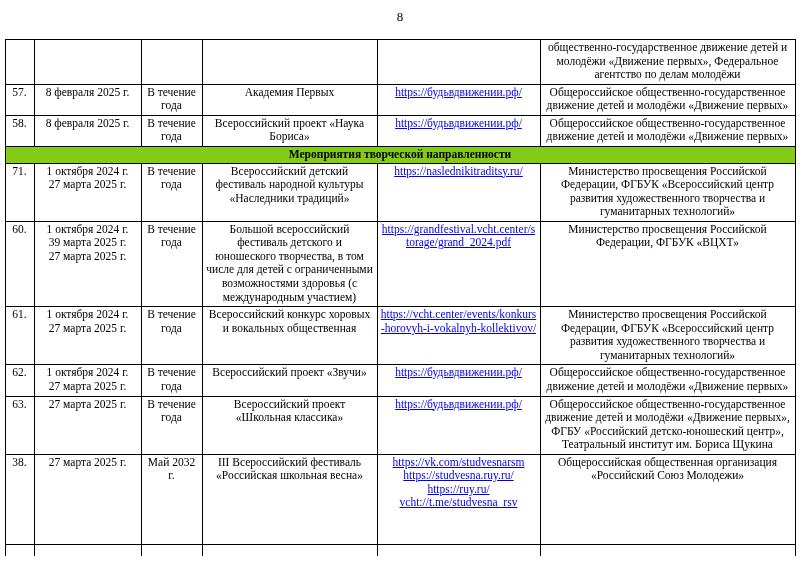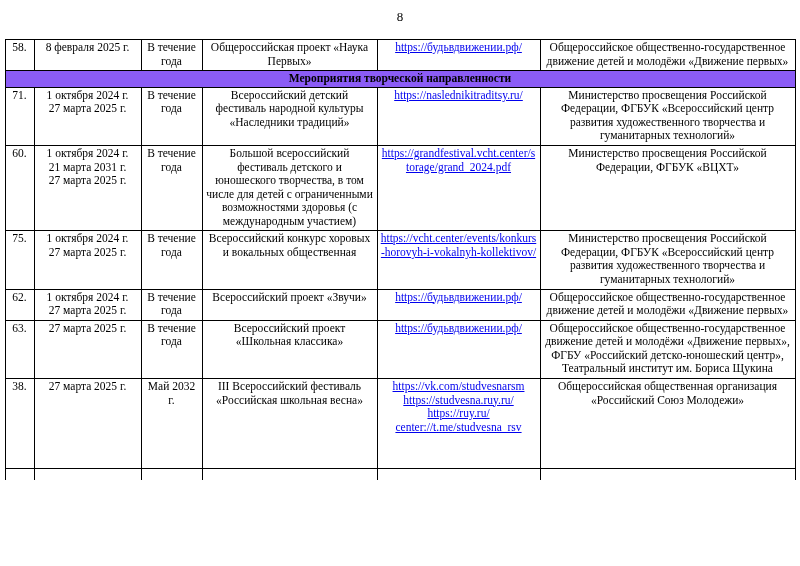--- a/index.html
+++ b/index.html
@@ -39,21 +39,21 @@
     word-wrap: break-word;
     overflow-wrap: break-word;
   }
   td.col-num   { width: 22px; }
   td.col-date  { width: 100px; }
   td.col-dur   { width: 54px; }
   td.col-name  { width: 168px; }
   td.col-link  { width: 156px; }
   td.col-org   { width: 248px; }
   tr.section-row td {
-    background: #8b5cf6;
+    background: #84cc16;
     font-weight: bold;
     padding: 1px 3px;
   }
   a.doc-link {
     color: #0000ee;
     text-decoration: underline;
     word-break: break-all;
   }
   .date-line { display: block; }
   .link-line { display: block; }
@@ -62,26 +62,46 @@
 </style>
 </head>
 <body>
 
 <div class="page">
   <div class="page-number">8</div>
 
   <table class="schedule">
     <tbody>
         <tr>
+          <td class=" col-num"></td>
+          <td class=" col-date"></td>
+          <td class=" col-dur"></td>
+          <td class=" col-name"></td>
+          <td class=" col-link"></td>
+          <td class=" col-org">общественно-государственное движение детей и молодёжи «Движение первых», Федеральное агентство по делам молодёжи</td>
+        </tr>
+        <tr>
+          <td class=" col-num">57.</td>
+          <td class=" col-date">
+            <span class="date-line">8 февраля 2025 г.</span>
+          </td>
+          <td class=" col-dur">В течение года</td>
+          <td class=" col-name">Академия Первых</td>
+          <td class=" col-link">
+            <a class="doc-link link-line" href="#">https://будьвдвижении.рф/</a>
+          </td>
+          <td class=" col-org">Общероссийское общественно-государственное движение детей и молодёжи «Движение первых»</td>
+        </tr>
+        <tr>
           <td class=" col-num">58.</td>
           <td class=" col-date">
             <span class="date-line">8 февраля 2025 г.</span>
           </td>
           <td class=" col-dur">В течение года</td>
-          <td class=" col-name">Общероссийская проект «Наука Первых»</td>
+          <td class=" col-name">Всероссийский проект «Наука Бориса»</td>
           <td class=" col-link">
             <a class="doc-link link-line" href="#">https://будьвдвижении.рф/</a>
           </td>
           <td class=" col-org">Общероссийское общественно-государственное движение детей и молодёжи «Движение первых»</td>
         </tr>
         <tr class="section-row">
           <td colspan="6">Мероприятия творческой направленности</td>
         </tr>
         <tr>
           <td class=" col-num">71.</td>
@@ -93,32 +113,32 @@
           <td class=" col-name">Всероссийский детский фестиваль народной культуры «Наследники традиций»</td>
           <td class=" col-link">
             <a class="doc-link link-line" href="#">https://naslednikitraditsy.ru/</a>
           </td>
           <td class=" col-org">Министерство просвещения Российской Федерации, ФГБУК «Всероссийский центр развития художественного творчества и гуманитарных технологий»</td>
         </tr>
         <tr>
           <td class=" col-num">60.</td>
           <td class=" col-date">
             <span class="date-line">1 октября 2024 г.</span>
-            <span class="date-line">21 марта 2031 г.</span>
+            <span class="date-line">39 марта 2025 г.</span>
             <span class="date-line">27 марта 2025 г.</span>
           </td>
           <td class=" col-dur">В течение года</td>
           <td class=" col-name">Большой всероссийский фестиваль детского и юношеского творчества, в том числе для детей с ограниченными возможностями здоровья (с международным участием)</td>
           <td class=" col-link">
             <a class="doc-link link-line" href="#">https://grandfestival.vcht.center/storage/grand_2024.pdf</a>
           </td>
           <td class=" col-org">Министерство просвещения Российской Федерации, ФГБУК «ВЦХТ»</td>
         </tr>
         <tr>
-          <td class=" col-num">75.</td>
+          <td class=" col-num">61.</td>
           <td class=" col-date">
             <span class="date-line">1 октября 2024 г.</span>
             <span class="date-line">27 марта 2025 г.</span>
           </td>
           <td class=" col-dur">В течение года</td>
           <td class=" col-name">Всероссийский конкурс хоровых и вокальных общественная</td>
           <td class=" col-link">
             <a class="doc-link link-line" href="#">https://vcht.center/events/konkurs-horovyh-i-vokalnyh-kollektivov/</a>
           </td>
           <td class=" col-org">Министерство просвещения Российской Федерации, ФГБУК «Всероссийский центр развития художественного творчества и гуманитарных технологий»</td>
@@ -152,21 +172,21 @@
           <td class=" col-num">38.</td>
           <td class=" col-date">
             <span class="date-line">27 марта 2025 г.</span>
           </td>
           <td class=" col-dur">Май 2032 г.</td>
           <td class=" col-name">III Всероссийский фестиваль «Российская школьная весна»</td>
           <td class=" col-link">
             <a class="doc-link link-line" href="#">https://vk.com/studvesnarsm</a>
             <a class="doc-link link-line" href="#">https://studvesna.ruy.ru/</a>
             <a class="doc-link link-line" href="#">https://ruy.ru/</a>
-            <a class="doc-link link-line" href="#">center://t.me/studvesna_rsv</a>
+            <a class="doc-link link-line" href="#">vcht://t.me/studvesna_rsv</a>
           </td>
           <td class=" col-org">Общероссийская общественная организация «Российский Союз Молодежи»</td>
         </tr>
         <tr class="cut-row">
           <td class=" col-num"></td>
           <td class=" col-date"></td>
           <td class=" col-dur"></td>
           <td class=" col-name"></td>
           <td class=" col-link"></td>
           <td class=" col-org"></td>

